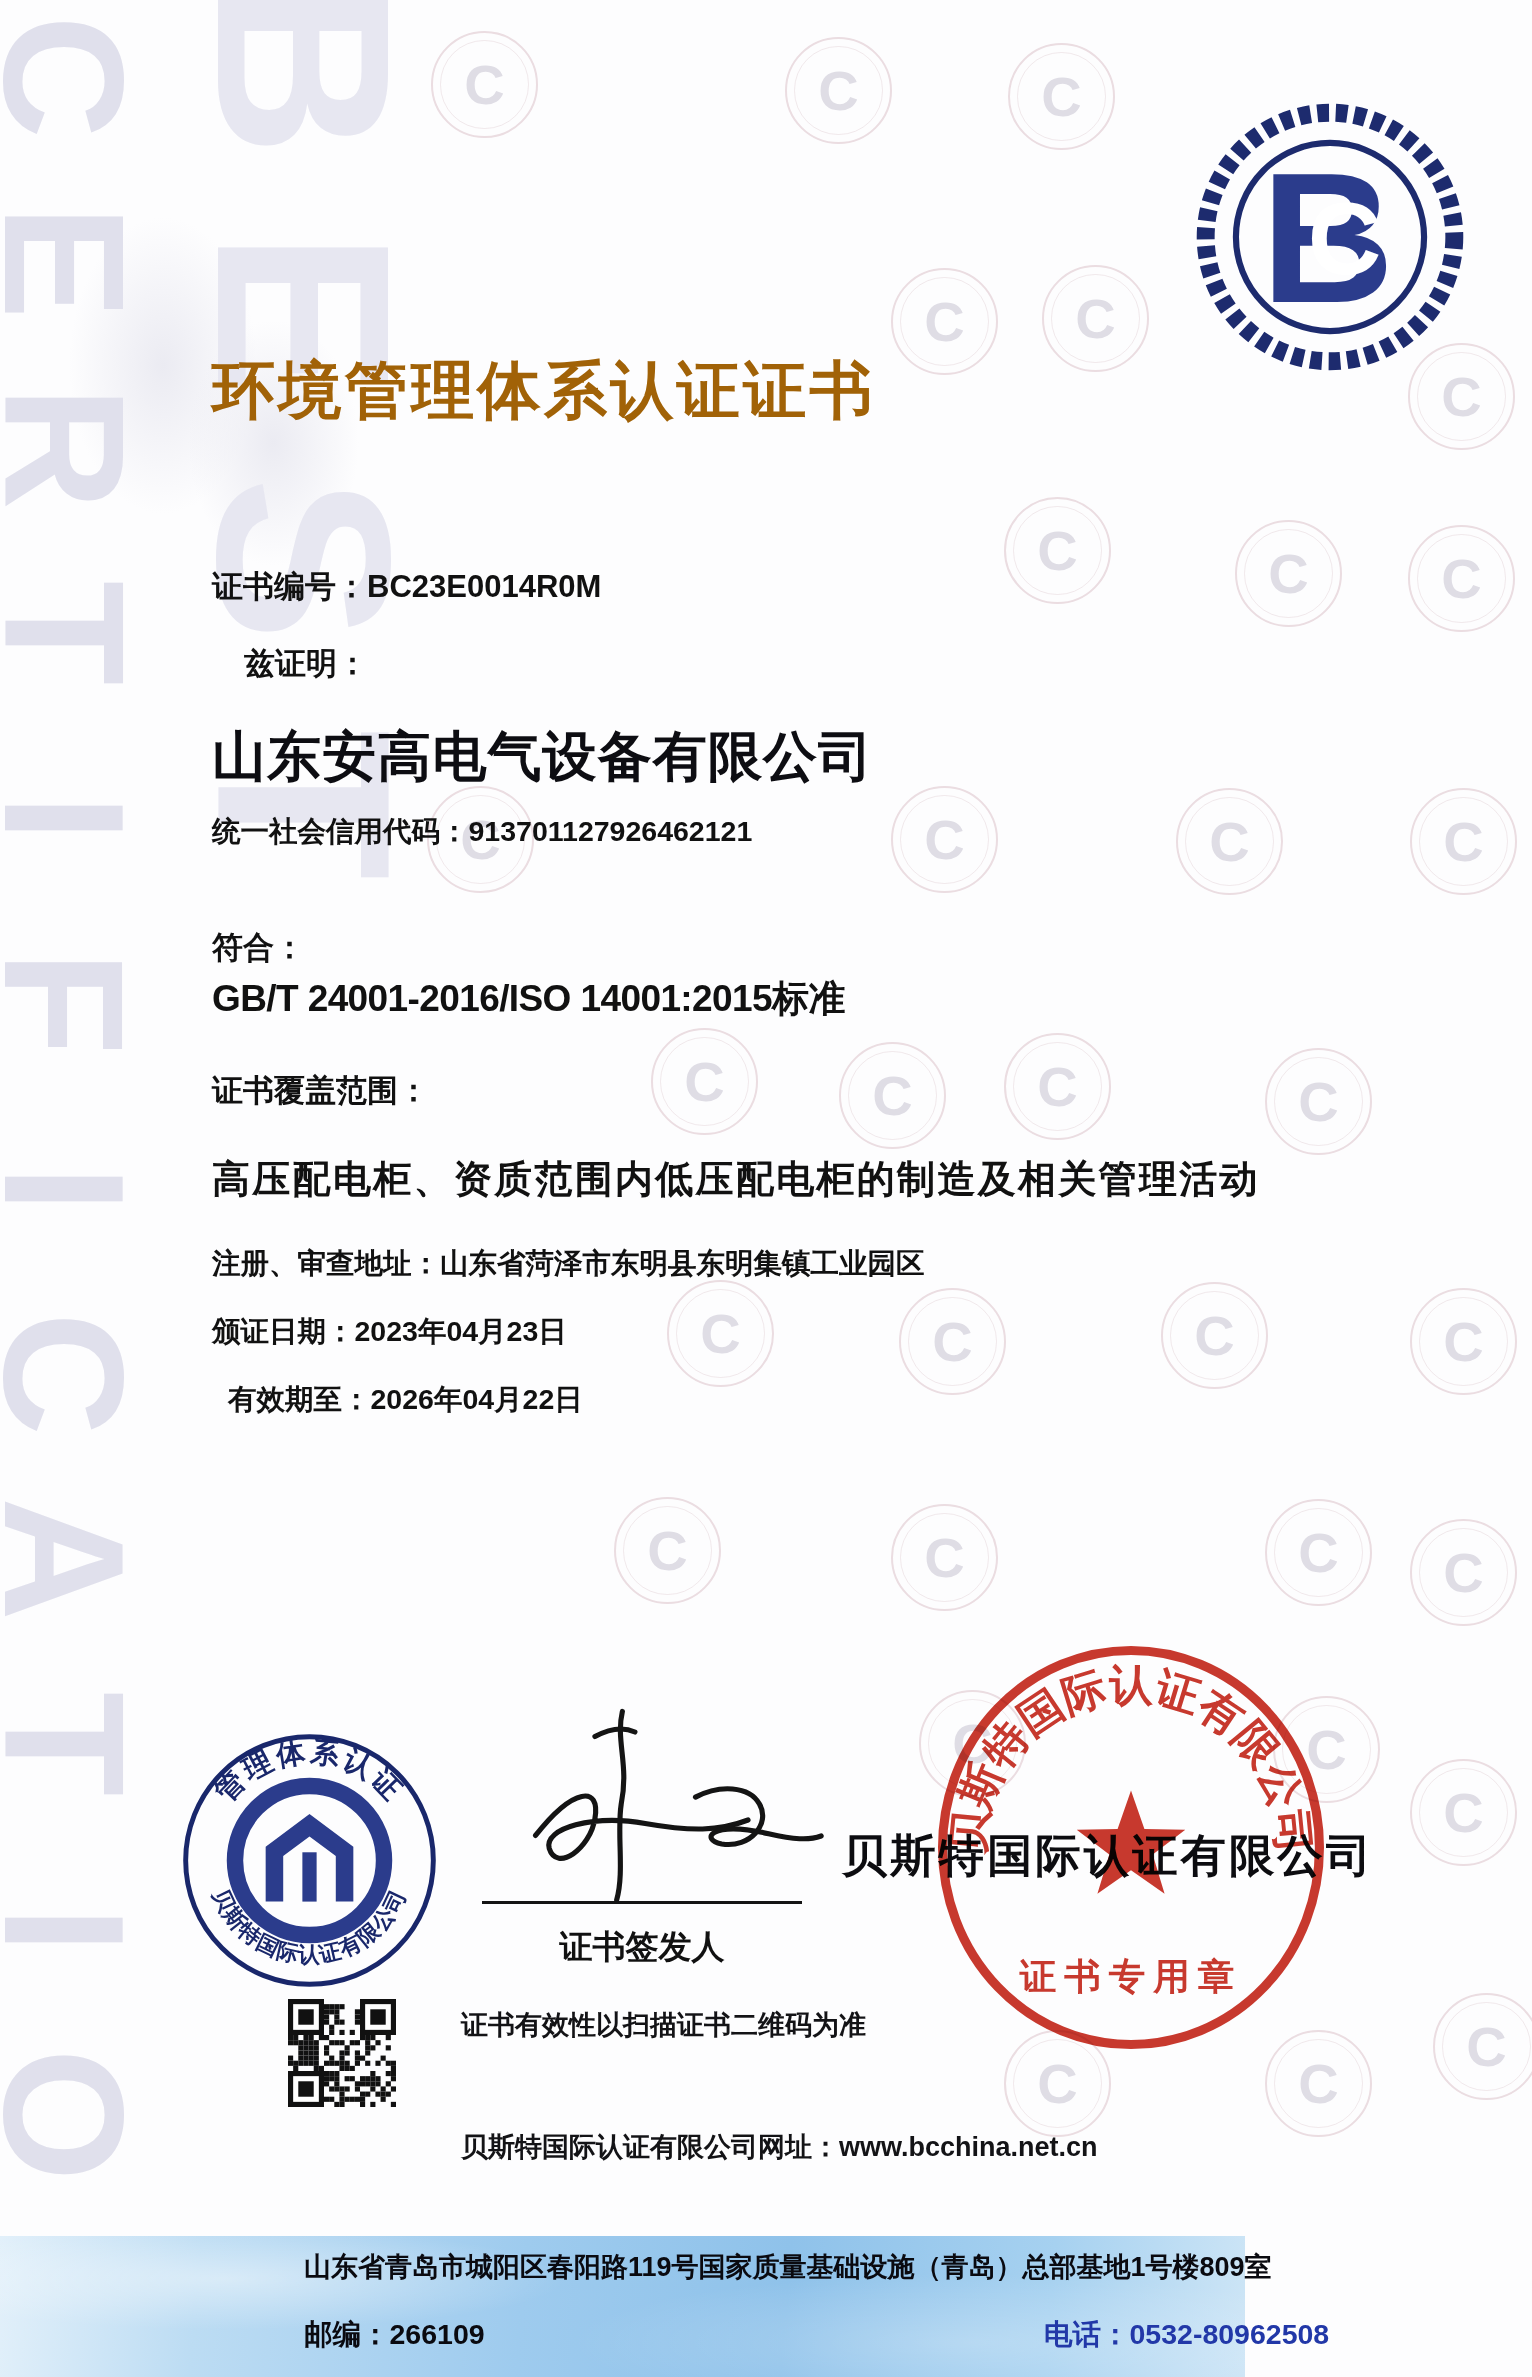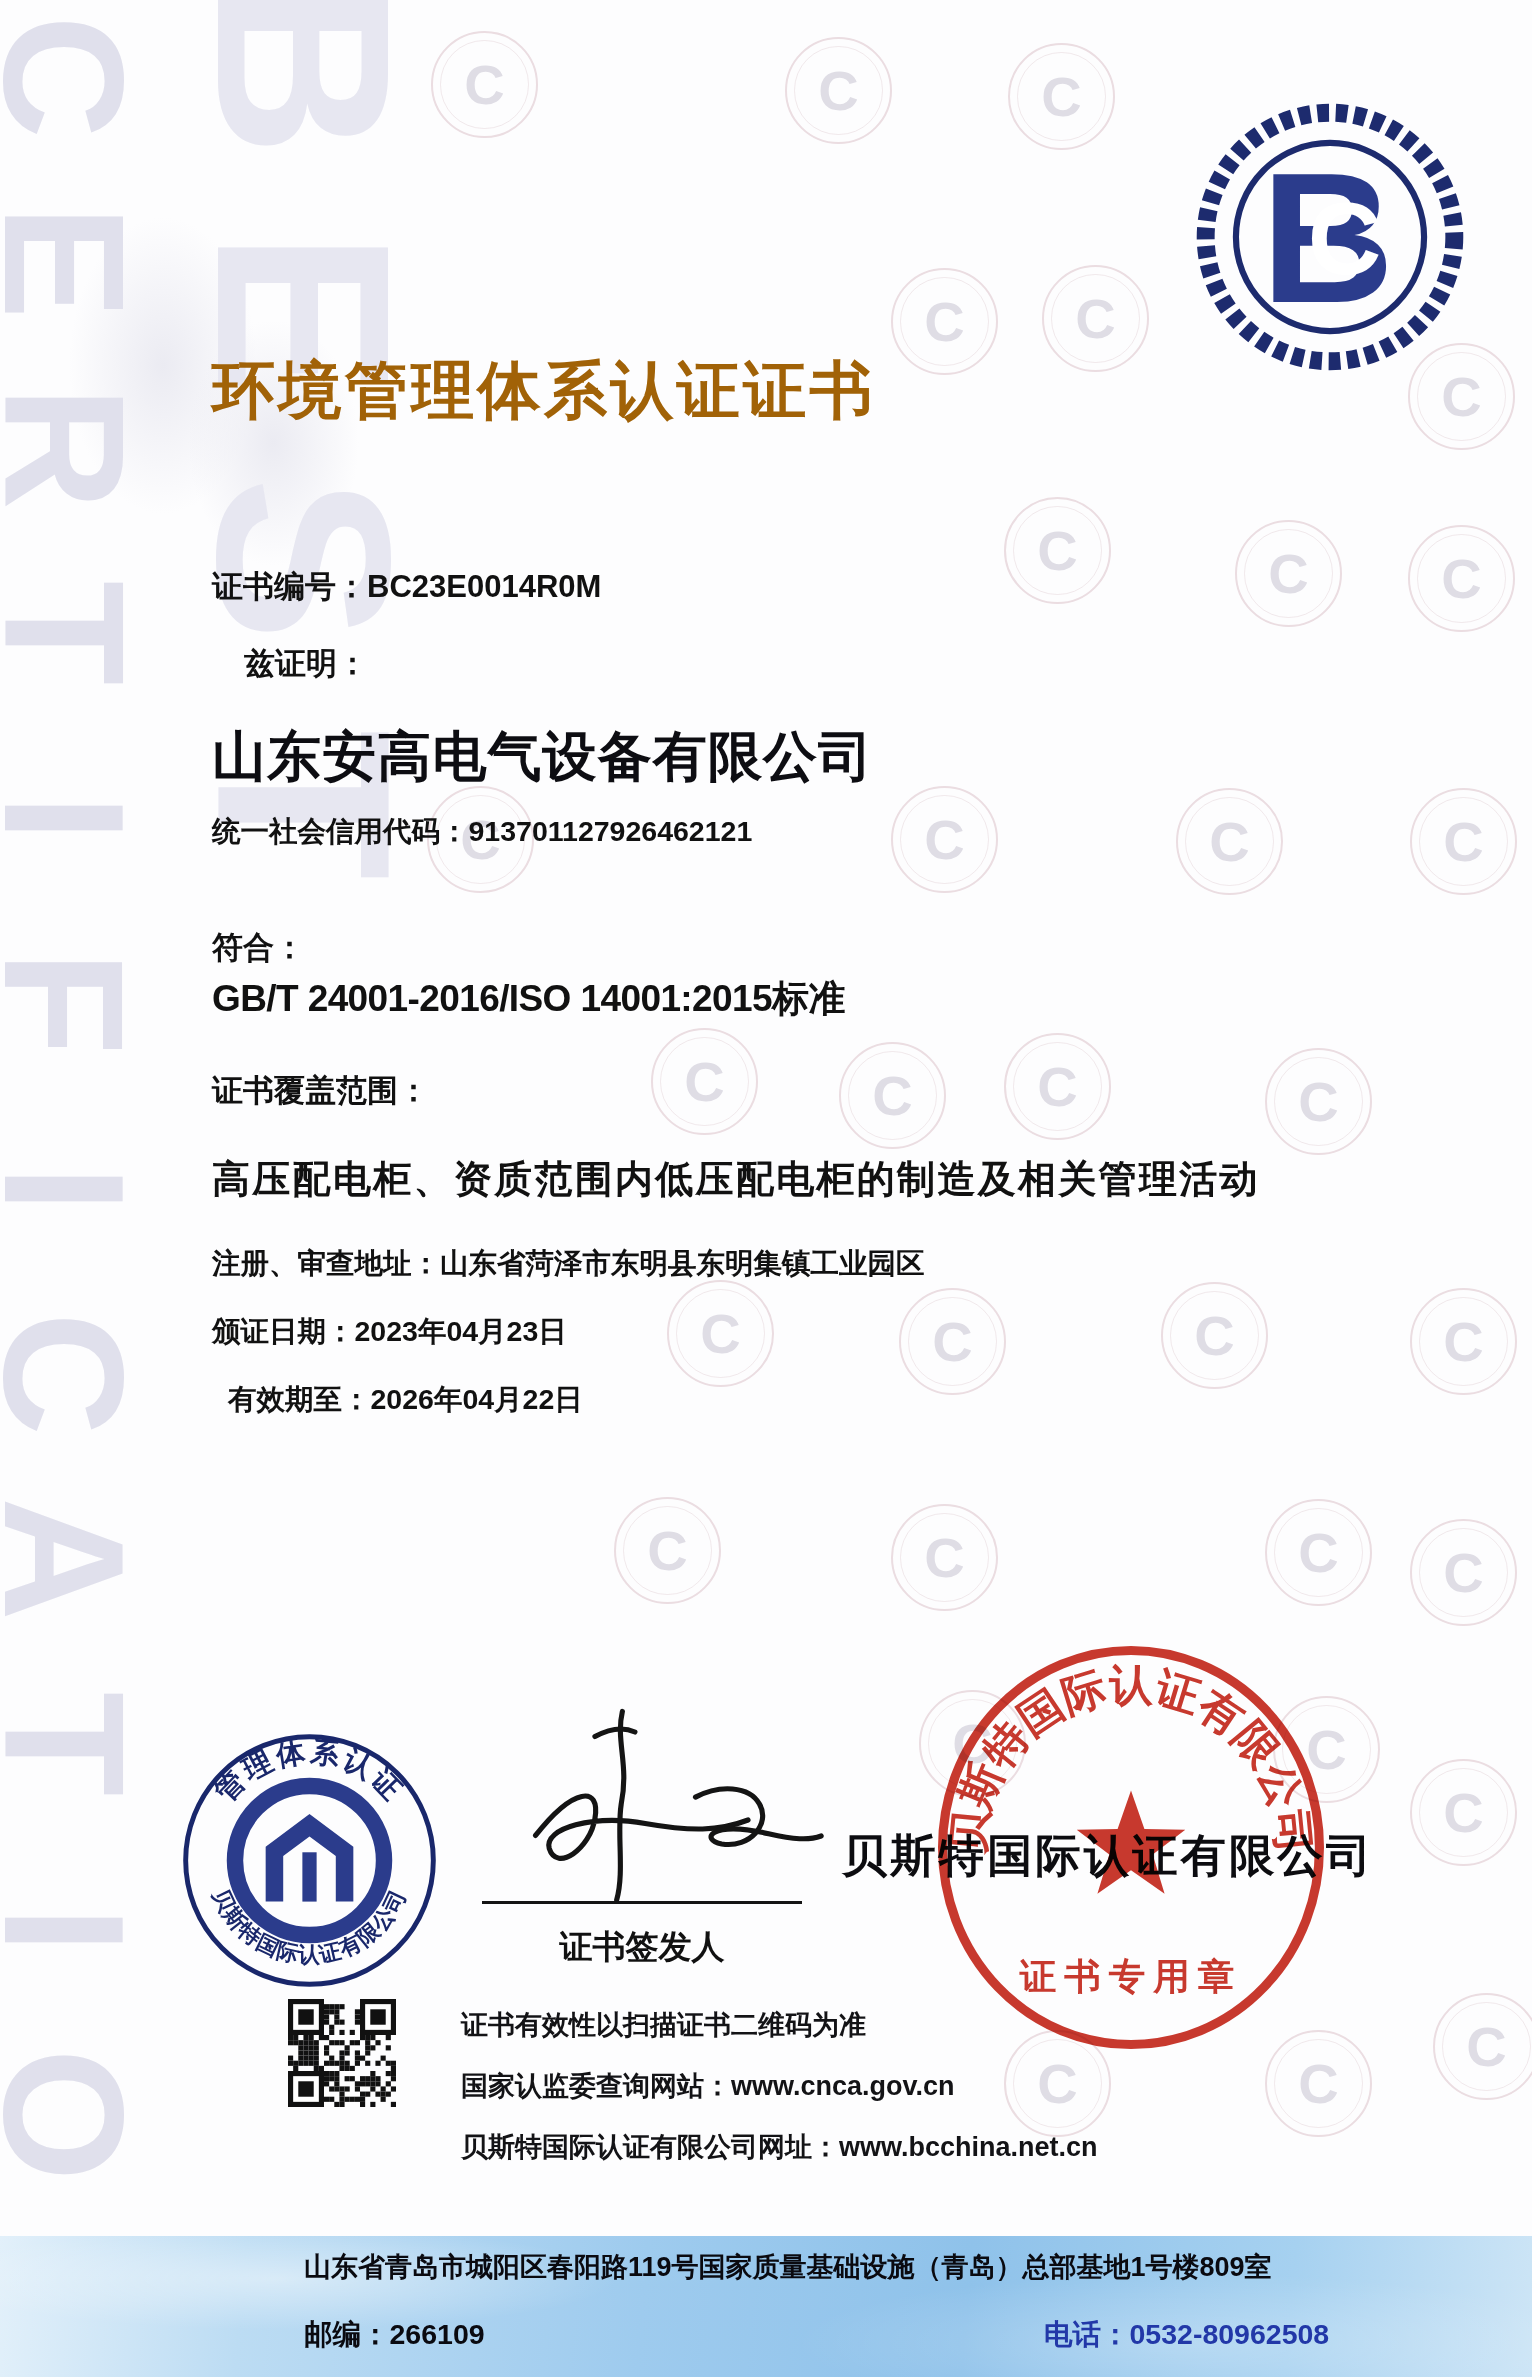--- a/index.html
+++ b/index.html
@@ -36,21 +36,21 @@
   .issuer-name{position:absolute;left:842px;top:1826px;font-size:45px;font-weight:700;
                letter-spacing:3.4px;color:#0c0c10;z-index:4;white-space:nowrap;}
   .left-seal{position:absolute;left:178px;top:1729px;z-index:3;}
   .red-seal{position:absolute;left:930px;top:1640px;z-index:5;mix-blend-mode:multiply;opacity:.92;}
   .corner-logo{position:absolute;left:1190px;top:97px;z-index:2;}
   
   .qr{position:absolute;left:288px;top:1999px;width:108px;height:108px;z-index:3;}
   .qr-caption{position:absolute;left:461px;font-size:27px;font-weight:600;color:#131316;
               white-space:nowrap;z-index:3;}
   
-  .footer{position:absolute;left:0;top:2236px;width:1532px;height:142px;z-index:2;
+  .footer{position:absolute;left:0;top:2236px;width:1245px;height:142px;z-index:2;
           background:linear-gradient(95deg,#e2f0fa 0%,#bcdcf3 16%,#9ecbee 42%,#8fc2ea 63%,#a6d1f0 84%,#cde5f6 100%);}
   .footer::before{content:"";position:absolute;inset:0;
           background:radial-gradient(ellipse 343px 51px at 18% 30%,rgba(255,255,255,.45),rgba(255,255,255,0)),
                      radial-gradient(ellipse 400px 69px at 78% 75%,rgba(255,255,255,.25),rgba(255,255,255,0));}
   .footer-address{position:absolute;left:304px;top:12.6px;font-size:27px;font-weight:700;color:#0a0a10;white-space:nowrap;}
   .footer-post{position:absolute;left:304px;top:80px;font-size:28.5px;font-weight:700;color:#0a0a10;white-space:nowrap;}
   .footer-tel{position:absolute;left:1044px;top:80px;font-size:28.5px;font-weight:700;color:#2238a8;white-space:nowrap;}
 </style>
 </head>
 <body>
@@ -409,21 +409,20 @@
         <rect fill="#fff" x="9" y="9" width="45" height="45"></rect>
         <rect fill="#111" x="18" y="18" width="27" height="27"></rect>
         <rect x="126" y="0" width="63" height="63"></rect>
         <rect fill="#fff" x="135" y="9" width="45" height="45"></rect>
         <rect fill="#111" x="144" y="18" width="27" height="27"></rect>
         <rect x="0" y="126" width="63" height="63"></rect>
         <rect fill="#fff" x="9" y="135" width="45" height="45"></rect>
         <rect fill="#111" x="18" y="144" width="27" height="27"></rect>
       </svg></div>
   <div class="qr-caption" style="top:2007px;">证书有效性以扫描证书二维码为准</div>
-  <div class="qr-caption" style="top:2068px;">国家认监委查询网站：www.cnca.gov.cn</div>
   <div class="qr-caption" style="top:2129px;">贝斯特国际认证有限公司网址：www.bcchina.net.cn</div>
 
   <div class="footer">
     <div class="footer-address">山东省青岛市城阳区春阳路119号国家质量基础设施（青岛）总部基地1号楼809室</div>
     <div class="footer-post">
       <span>邮编：</span><span>266109</span>
     </div>
     <div class="footer-tel">
       <span>电话：</span><span>0532-80962508</span>
     </div>

